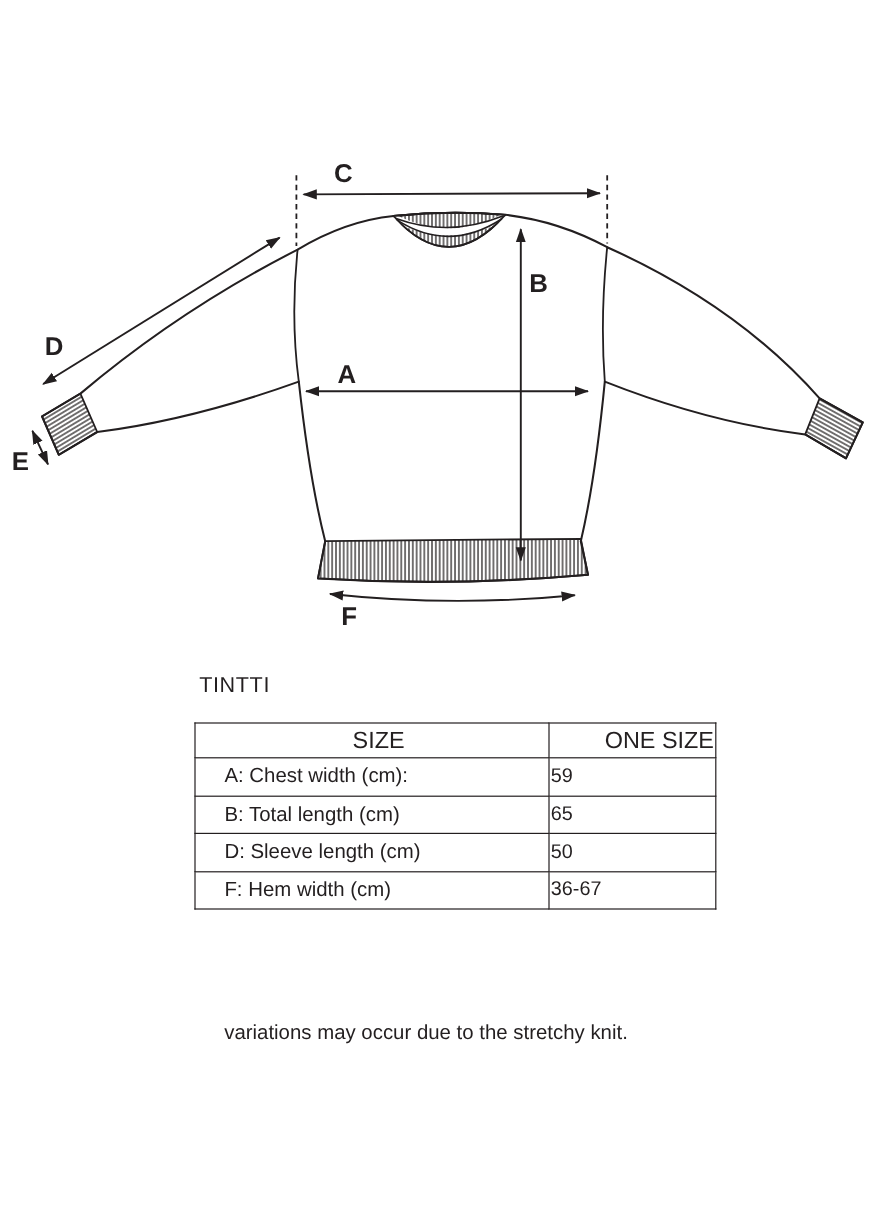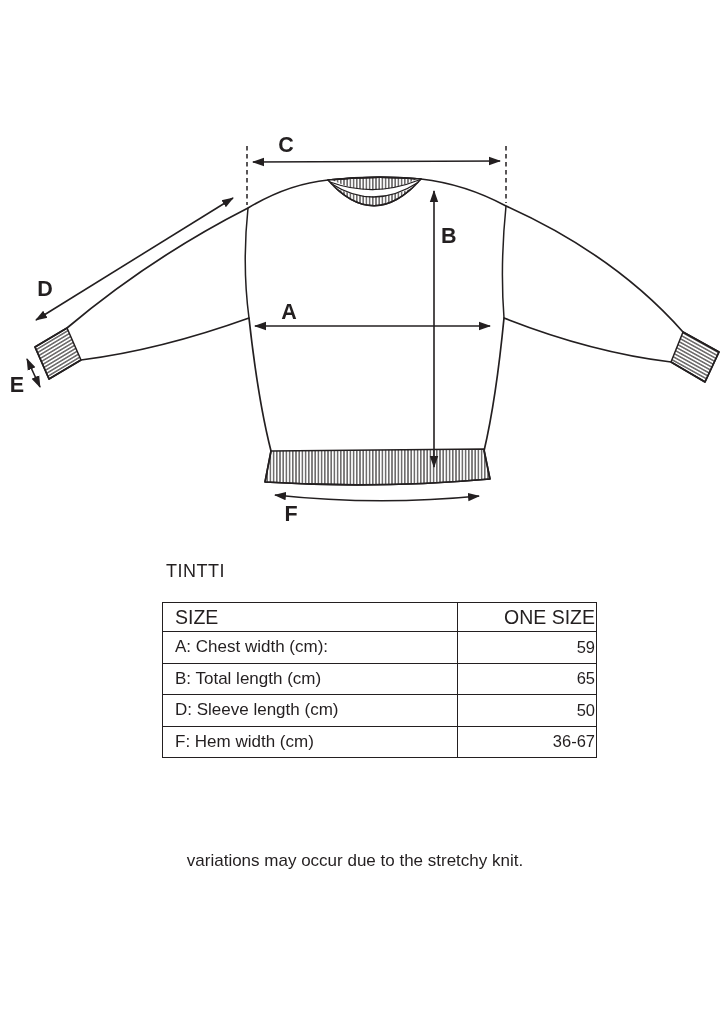--- a/index.html
+++ b/index.html
@@ -16,24 +16,24 @@
     position:absolute;left:166px;top:561px;
     font-size:18px;font-weight:400;letter-spacing:0.5px;
   }
   table.size-table{
     position:absolute;left:162px;top:602px;
     border-collapse:collapse;table-layout:fixed;width:417px;
   }
   table.size-table th,table.size-table td{
     border:1.7px solid #231F20;overflow:hidden;white-space:nowrap;
   }
-  th.size-col{width:281px;text-align:left;padding-left:12px;font-size:19.5px;font-weight:500;height:26px;}
+  th.size-col{width:281px;text-align:center;padding-left:12px;font-size:19.5px;font-weight:500;height:26px;}
   th.one-size-col{width:136px;text-align:right;font-size:19.5px;font-weight:400;}
-  td.row-label{font-size:17px;font-weight:400;padding-left:12px;height:28.5px;}
-  td.row-value{font-size:16.5px;font-weight:400;text-align:right;}
+  td.row-label{font-size:17px;font-weight:400;padding-left:24px;height:28.5px;}
+  td.row-value{font-size:16.5px;font-weight:400;text-align:left;}
   .footnote{
     position:absolute;left:90px;top:827px;width:530px;
     text-align:center;font-size:17px;line-height:22.5px;font-weight:400;margin:0;
   }
 </style>
 </head>
 <body>
 
 <div class="page">
 

